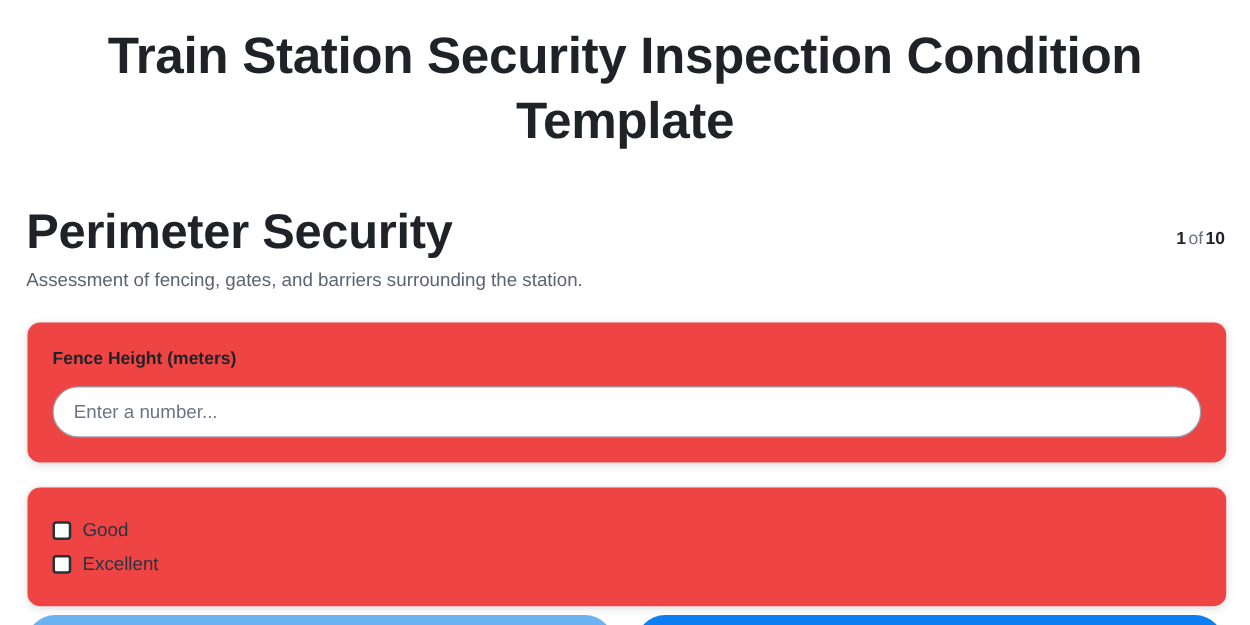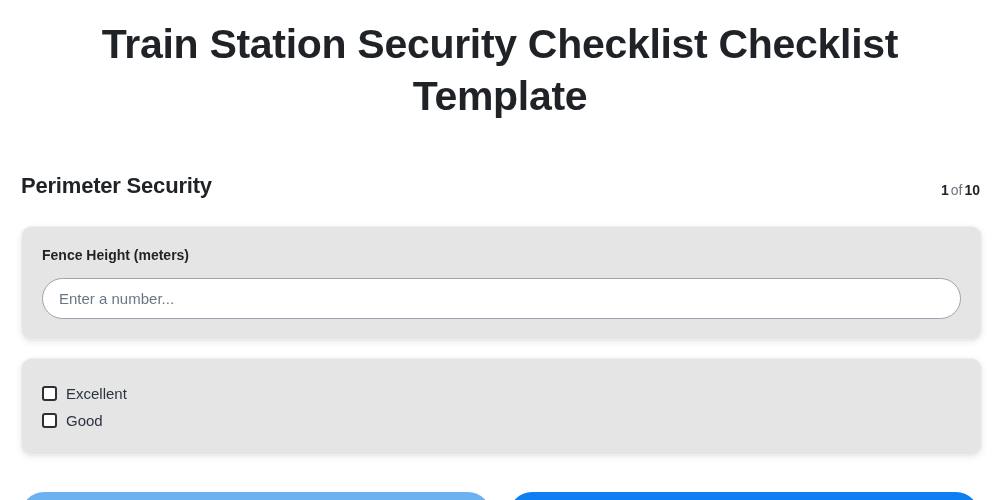--- a/index.html
+++ b/index.html
@@ -40,21 +40,21 @@
   .section-head {
     position: relative;
     margin-top: 41px;
     padding: 0 20px 0 21px;
     display: flex;
     align-items: flex-end;
     justify-content: space-between;
   }
   .section-title {
     margin: 0;
-    font-size: 22px;
+    font-size: 39px;
     line-height: 36px;
     font-weight: bold;
     color: #1f2227;
     letter-spacing: -0.2px;
   }
   .section-counter {
     font-size: 14px;
     line-height: 20px;
     color: #6c757d;
     white-space: nowrap;
@@ -78,21 +78,21 @@
     line-height: 20px;
     color: #5b6472;
   }
 
   
   .cards {
     margin-top: 22px;
     padding: 0 18px 0 21px;
   }
   .card {
-    background: #e5e5e5;
+    background: #ef4444;
     border: 1px solid #eceef1;
     border-radius: 11px;
     box-shadow: 0 2px 7px rgba(20, 30, 50, 0.085), 0 1px 2px rgba(20,30,50,0.04);
     padding: 19px 20px 20px 20px;
     margin-bottom: 18px;
   }
   .field-label {
     font-size: 14px;
     line-height: 18px;
     font-weight: bold;
@@ -165,47 +165,48 @@
   }
   .nav-btn.prev { background: #6cb2f0; }
   .nav-btn.next { background: #0d7ff2; }
 </style>
 </head>
 <body>
 
 <div class="page">
 
   <div class="app-header">
-    <h1 class="app-title">Train Station Security Checklist Checklist Template</h1>
+    <h1 class="app-title">Train Station Security Inspection Condition Template</h1>
   </div>
 
   <div class="section-head">
     <h2 class="section-title">Perimeter Security</h2>
     <div class="section-counter">
       <span class="cur">1</span><span class="of">of</span><span class="tot">10</span>
     </div>
   </div>
 
+  <p class="section-desc">Assessment of fencing, gates, and barriers surrounding the station.</p>
 
   <div class="cards">
 
     <div class="card">
       <label class="field-label">Fence Height (meters)</label>
       <input class="text-input" type="text" placeholder="Enter a number..." style="">
     </div>
 
     <div class="card">
       <div class="choice-list">
         <div class="choice-row">
           <span class="cbox"></span>
-          <span class="choice-label">Excellent</span>
+          <span class="choice-label">Good</span>
         </div>
         <div class="choice-row">
           <span class="cbox"></span>
-          <span class="choice-label">Good</span>
+          <span class="choice-label">Excellent</span>
         </div>
       </div>
     </div>
 
   </div>
 
   <div class="nav-bar">
     <button class="nav-btn prev">Previous</button>
     <button class="nav-btn next">Next</button>
   </div>

